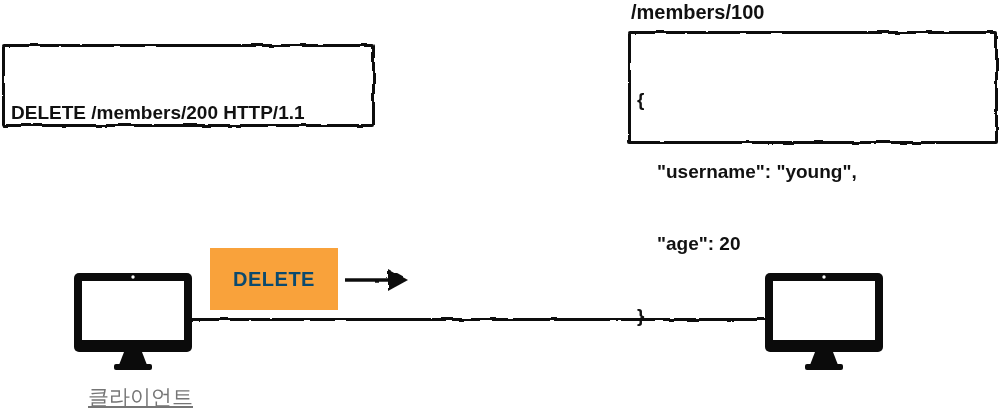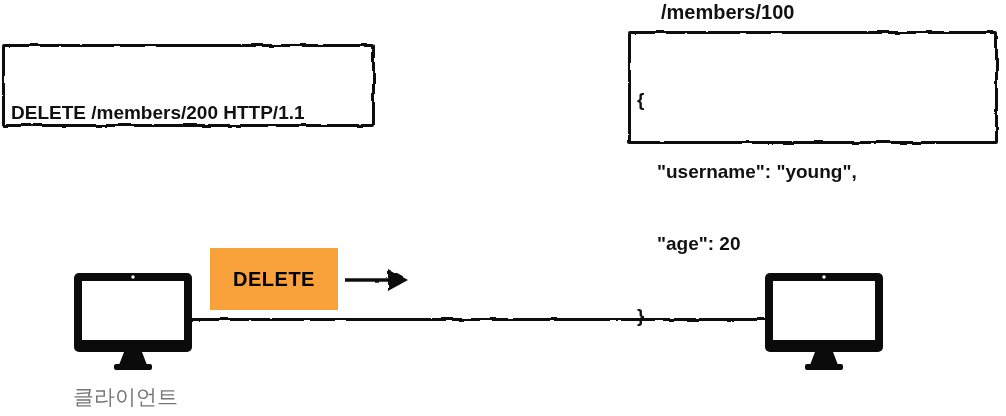--- a/index.html
+++ b/index.html
@@ -41,36 +41,35 @@
   .request-box { left: 2px;  top: 44px;  width: 373px; height: 83px; }
   .json-box    { left: 628px; top: 31px; width: 370px; height: 113px; }
   .json-box .indent { padding-left: 20px; }
 
   .resource-label {
     position: absolute;
     left: 631px; top: 1px;
     font-weight: bold;
     font-size: 20px;
     color: var(--ink);
-    margin-left: 30px;
   }
 
   
   .method-box {
     position: absolute;
     left: 210px; top: 248px;
     width: 128px; height: 62px;
     background: var(--method-box-bg);
     display: flex; align-items: center; justify-content: center;
   }
   .method-box span {
     font-weight: bold;
     font-size: 20px;
     letter-spacing: 0.5px;
-    color: #000000;
+    color: #0c4a6e;
   }
   .arrow-svg {
     position: absolute;
     left: 344px; top: 265px;
     filter: url(#roughen);
   }
 
   
   .conn-line {
     position: absolute;
@@ -82,23 +81,24 @@
 
   
   .monitor { position: absolute; width: 120px; height: 100px; }
   .client-monitor { left: 73px;  top: 272px; }
   .server-monitor { left: 764px; top: 272px; }
 
   .node-label {
     position: absolute;
     width: 120px;
     top: 383px;
-    text-align: left;
+    text-align: right;
     font-size: 21px;
     color: var(--node-label-text);
+    text-decoration: underline;
   }
   .client-label { left: 73px; }
   .server-label { left: 764px; }
 
   .defs-svg { position: absolute; width: 0; height: 0; }
 </style>
 </head>
 <body>
 
 <div class="canvas">

